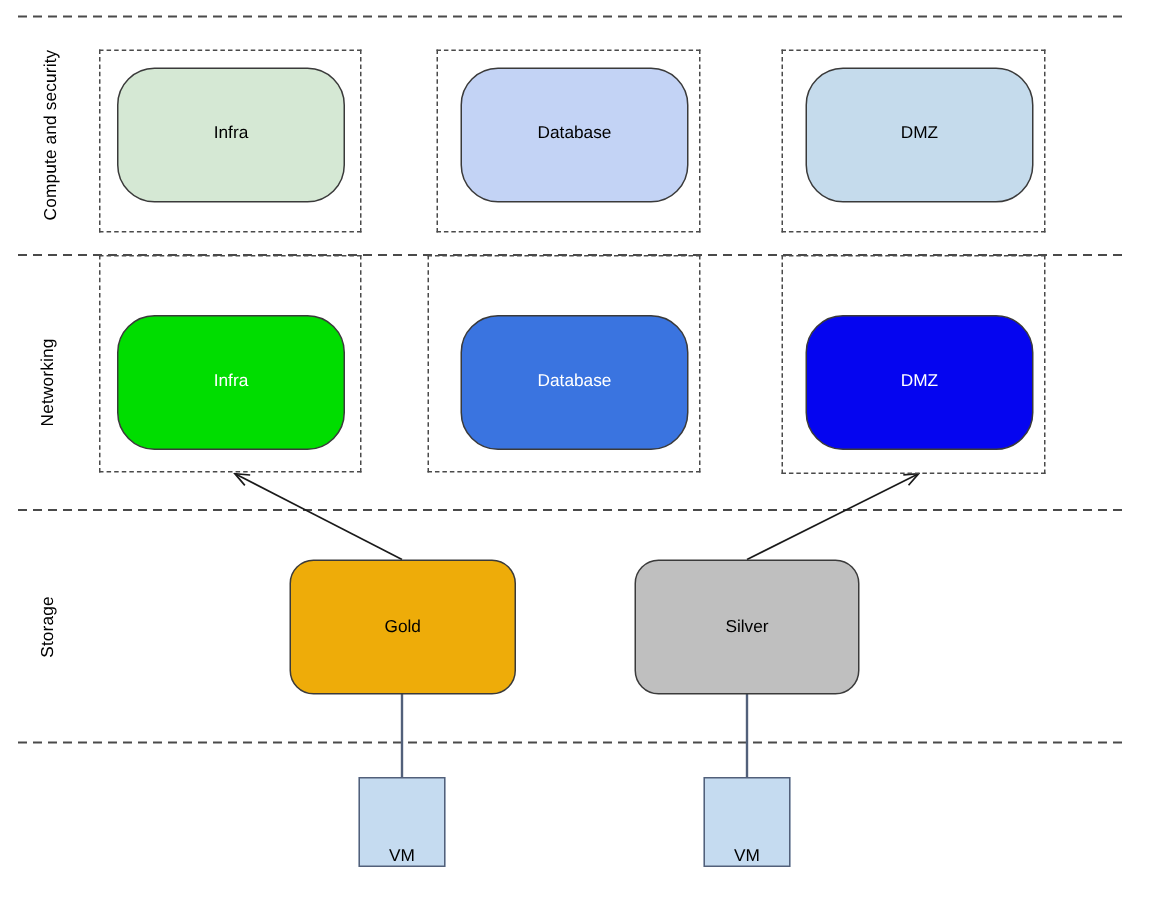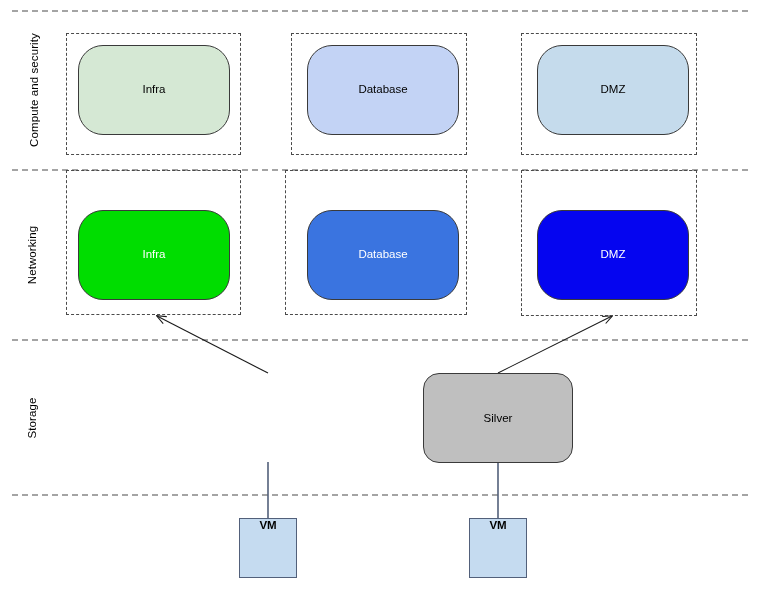--- a/index.html
+++ b/index.html
@@ -68,24 +68,24 @@
     text-align: center;
   }
 
   
   .vm-box {
     position: absolute;
     box-sizing: border-box;
     border: 1.4px solid #52607a;
     border-radius: 0;
     display: flex;
-    align-items: flex-start;
+    align-items: flex-end;
     justify-content: center;
     font-size: 11.5px;
-    font-weight: bold;
+    font-weight: normal;
     color: #000000;
     text-align: center;
   }
 
   
   .group-box {
     position: absolute;
     box-sizing: border-box;
     border: 1.2px dashed #4a4a4a;
     background: transparent;
@@ -148,20 +148,23 @@
   <div class="svc-box light-text" style="left:78px; top:210px; width:152px; height:90px; background:#00dd00;">
     <span>Infra</span>
   </div>
   <div class="svc-box light-text" style="left:307px; top:210px; width:152px; height:90px; background:#3a74e0;">
     <span>Database</span>
   </div>
   <div class="svc-box light-text" style="left:537px; top:210px; width:152px; height:90px; background:#0505f0;">
     <span>DMZ</span>
   </div>
 
+  <div class="storage-box" style="left:193px; top:373px; width:151px; height:90px; background:#eeac09;">
+    <span>Gold</span>
+  </div>
   <div class="storage-box" style="left:423px; top:373px; width:150px; height:90px; background:#bfbfbf;">
     <span>Silver</span>
   </div>
 
   <div class="vm-box" style="left:239px; top:518px; width:58px; height:60px; background:#c5dbf0;">
     <span>VM</span>
   </div>
   <div class="vm-box" style="left:469px; top:518px; width:58px; height:60px; background:#c5dbf0;">
     <span>VM</span>
   </div>

